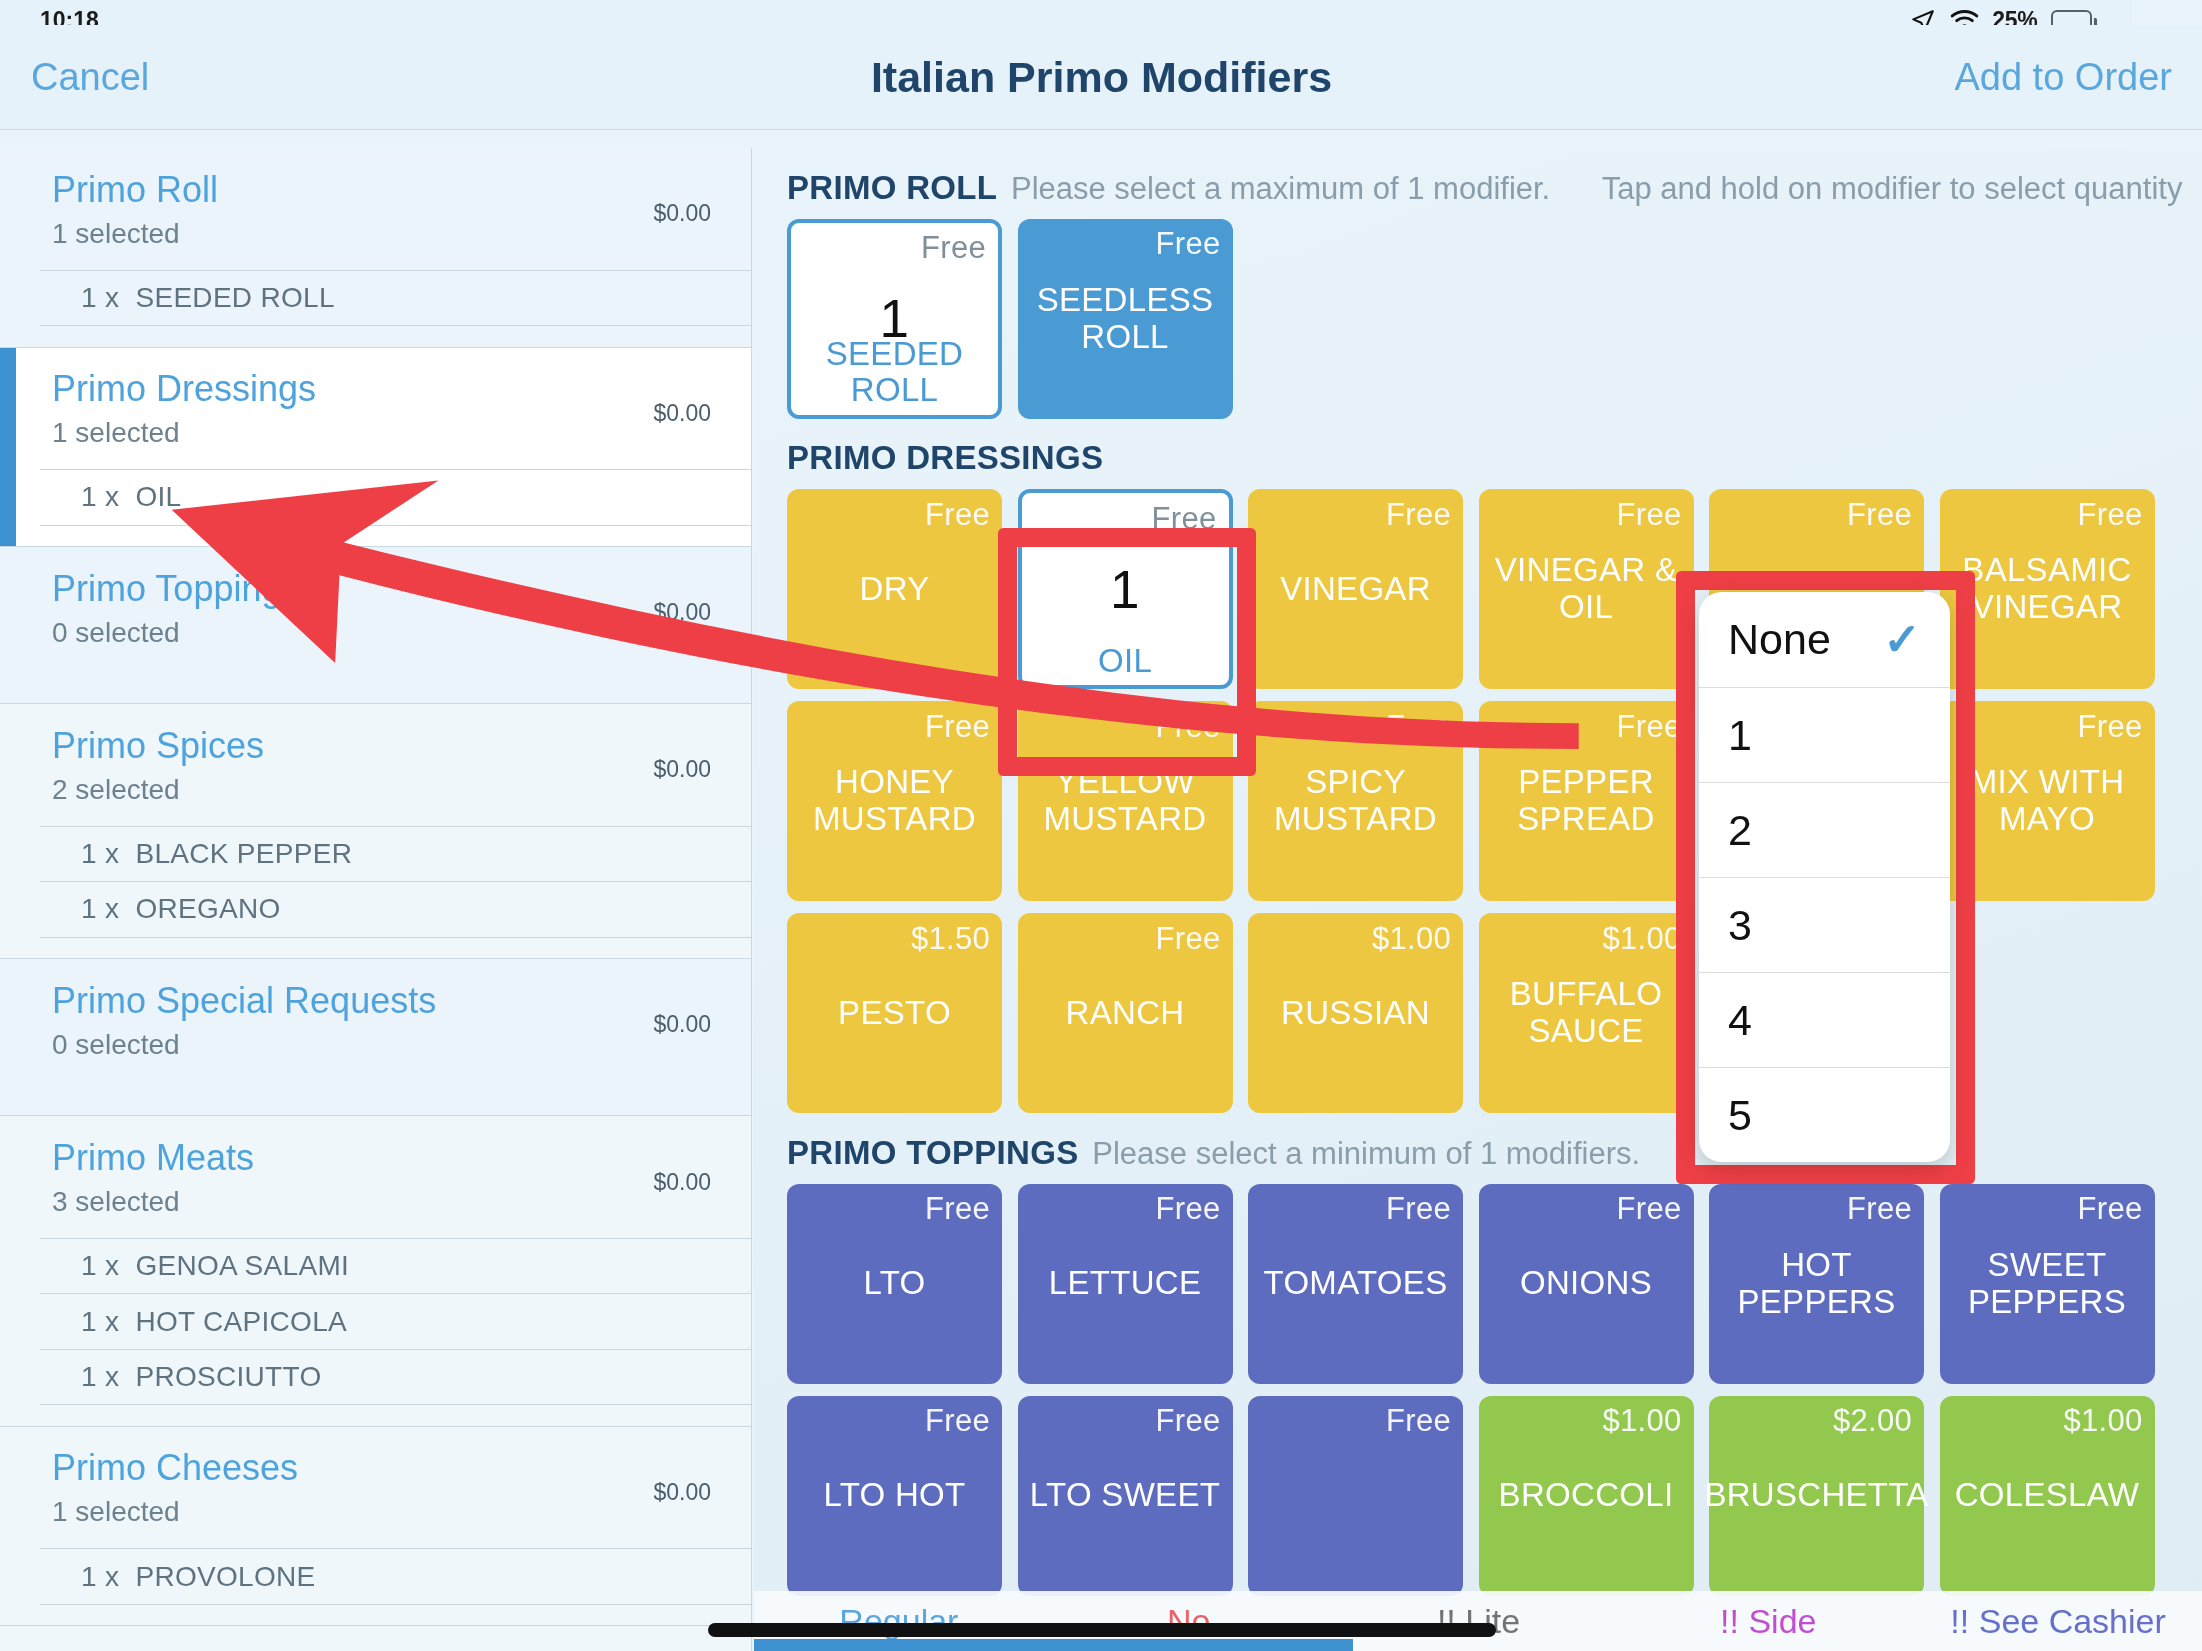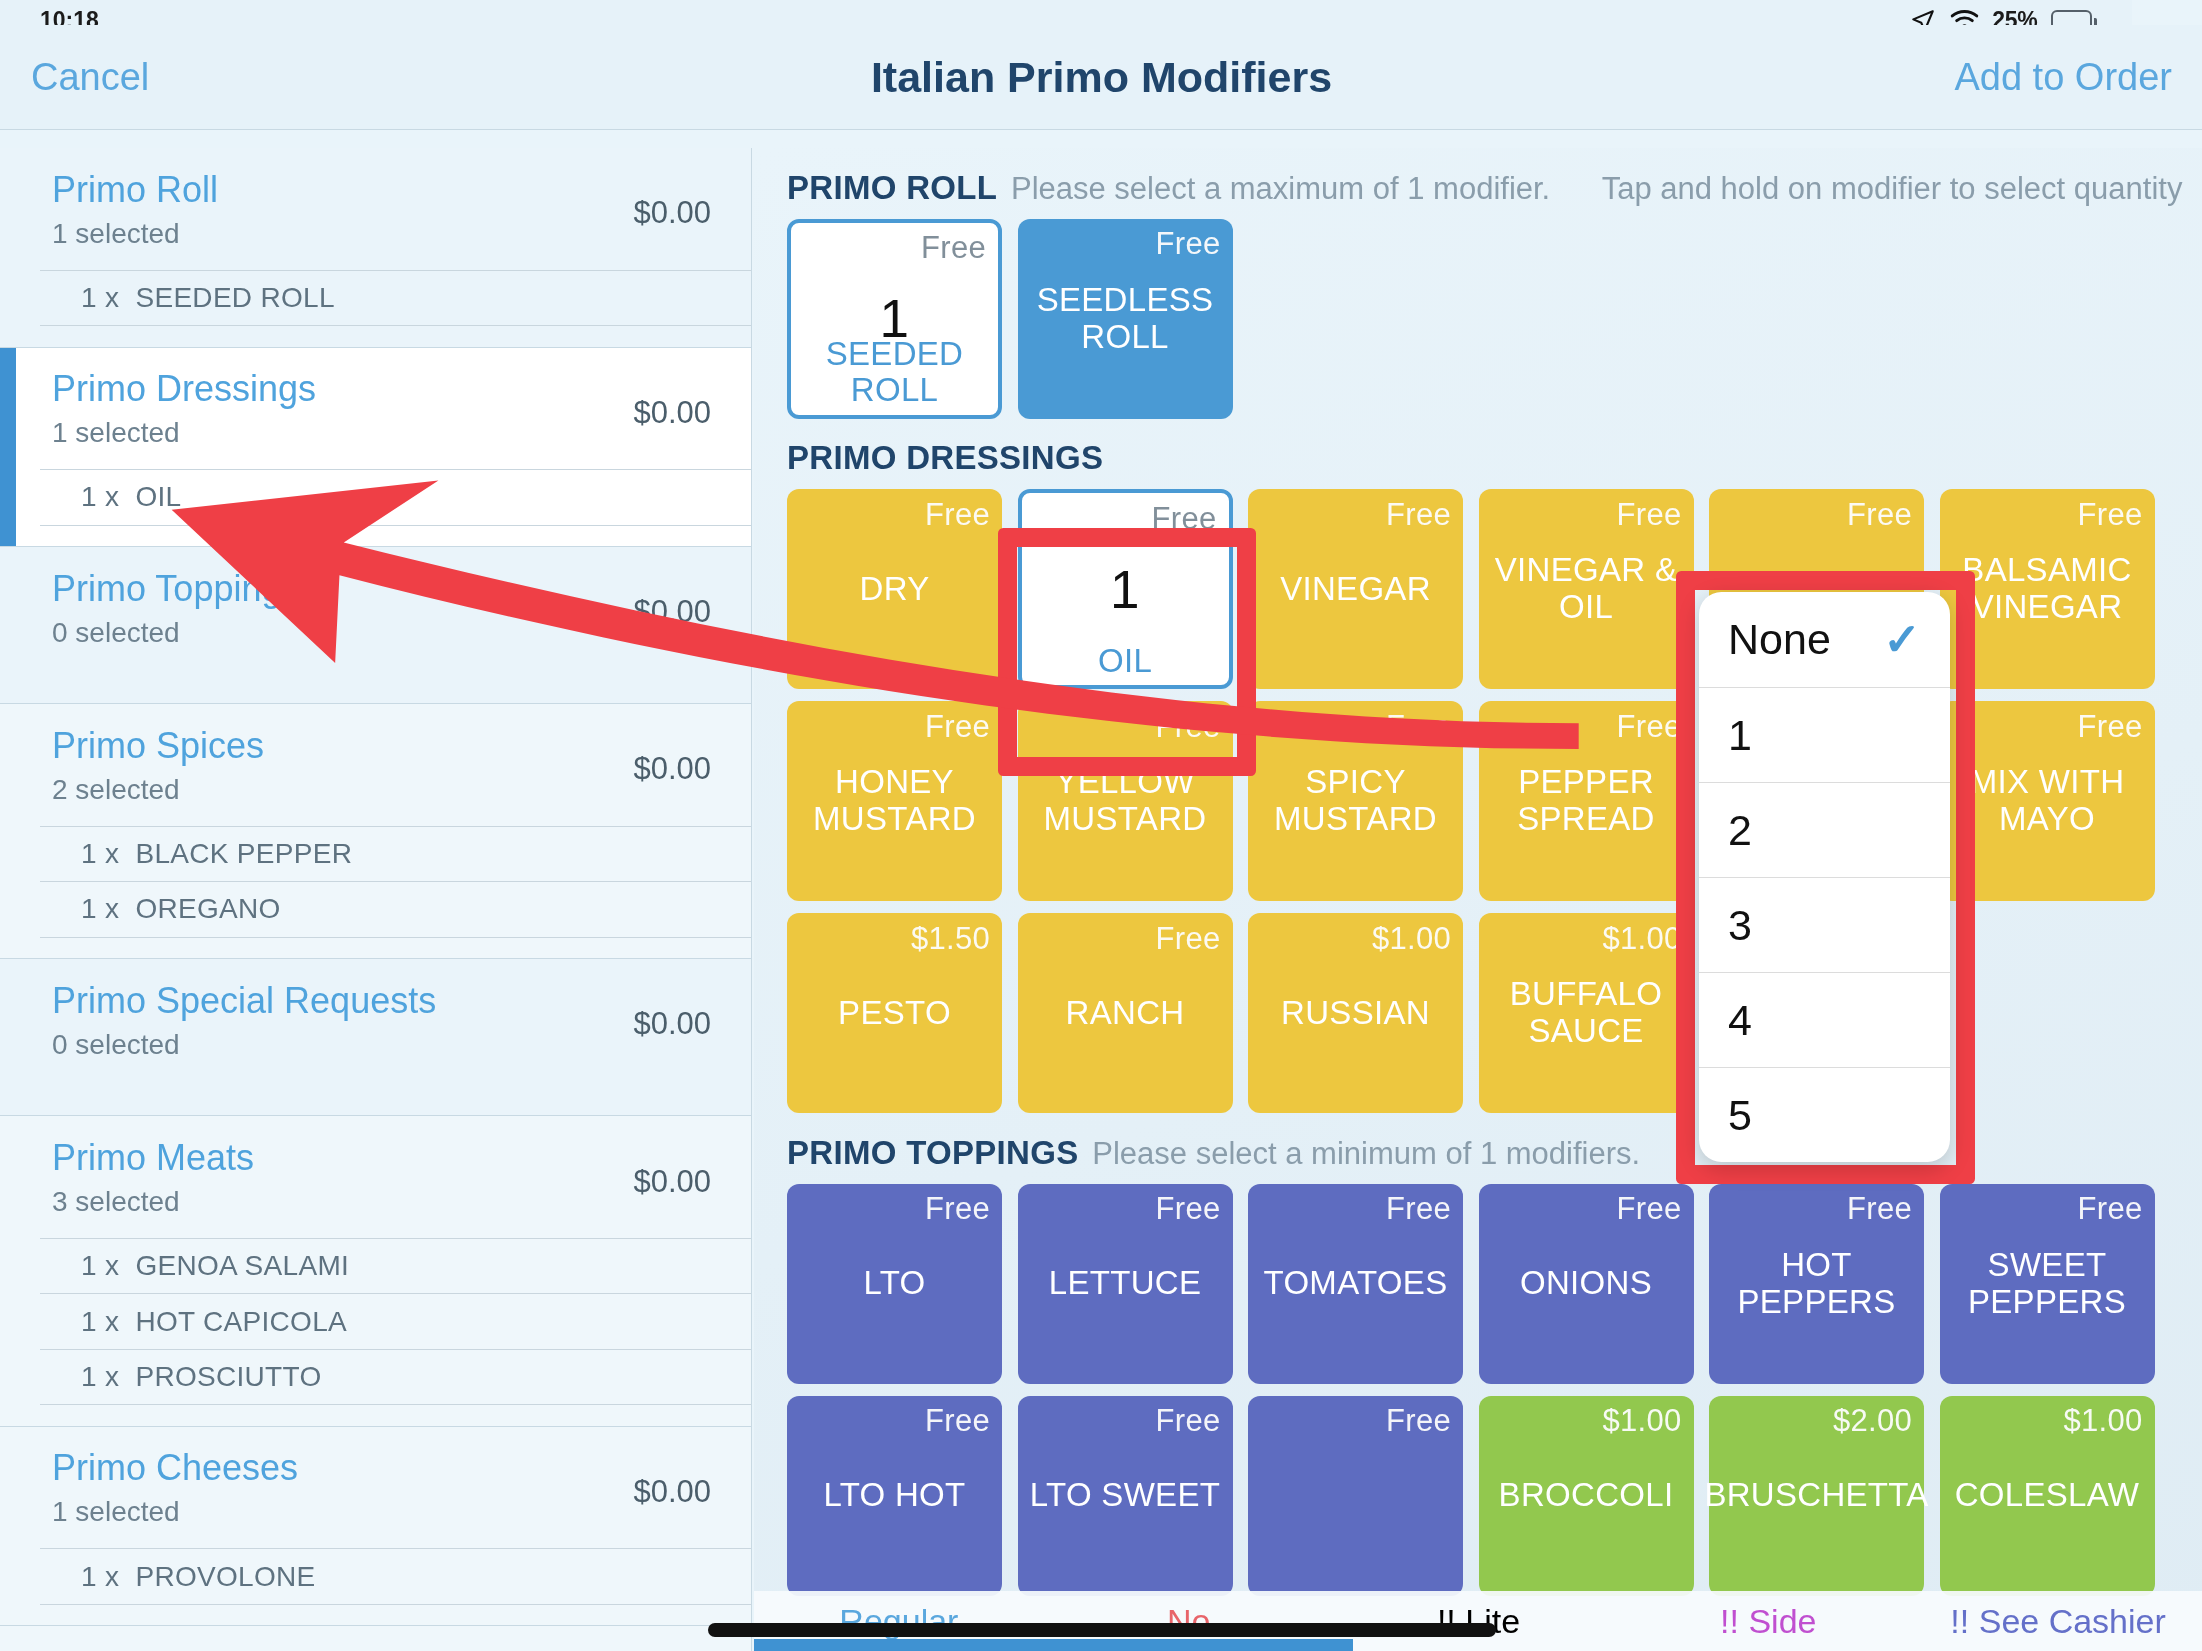--- a/index.html
+++ b/index.html
@@ -60,21 +60,21 @@
     content:"";position:absolute;left:0;top:0;width:15.5px;height:100%;
     background:#3f92d2;
   }
   .grp-head{
     position:relative;padding:0 40px 0 52px;min-height:89px;
   }
   .grp-title{font-size:36px;color:#4fa3dd;line-height:1.15;}
   .grp-sub{font-size:28px;color:#6d818f;margin-top:7.7px;}
   .grp-price{
     position:absolute;right:40px;top:50%;transform:translateY(-50%);
-    font-size:31px;color:#4b5e6b;
+    font-size:23px;color:#4b5e6b;
   }
   .grp-rows{margin:12px 0 0 40px;}
   .grp-row{
     border-top:1.7px solid #c9d6de;
     padding:11.2px 0 11.2px 41px;
     font-size:28px;color:#5e7280;letter-spacing:0.3px;
     white-space:nowrap;
   }
   .grp-row:last-child{border-bottom:1.7px solid #c9d6de;}
   .grp-row .qty{color:#5e7280;}
@@ -432,21 +432,21 @@
           <span>BRUSCHETTA</span>
         </div>
         <div class="tile green">
           <span class="price">$1.00</span>
           <span>COLESLAW</span>
         </div>
       </div>
       <div class="qtybar" id="qtybar">
         <div class="qb-item" style="color: rgb(90, 167, 222);">Regular</div>
         <div class="qb-item" style="color: rgb(232, 100, 106);">No</div>
-        <div class="qb-item" style="color: #000000;">!! Lite</div>
+        <div class="qb-item" style="color: #737373;">!! Lite</div>
         <div class="qb-item" style="color: rgb(192, 79, 208);">!! Side</div>
         <div class="qb-item" style="color: rgb(100, 112, 201);">!! See Cashier</div>
       </div>
   </div>
 
   <svg class="arrow" style="left:120px;top:465px;" width="1463" height="284" viewBox="0 0 1700 330">
     <path d="M1695,300 C1200,300 700,200 260,90 L370,18 L60,52 L250,230 L255,128 C690,240 1190,330 1695,330 Z" fill="#ef3f46"></path>
   </svg>
 
   <div class="bluebar"></div>

